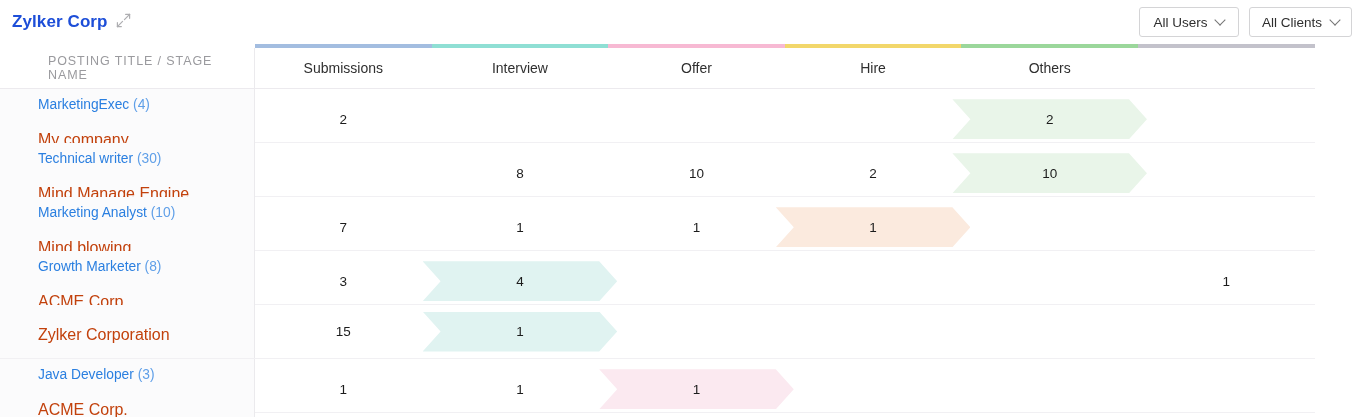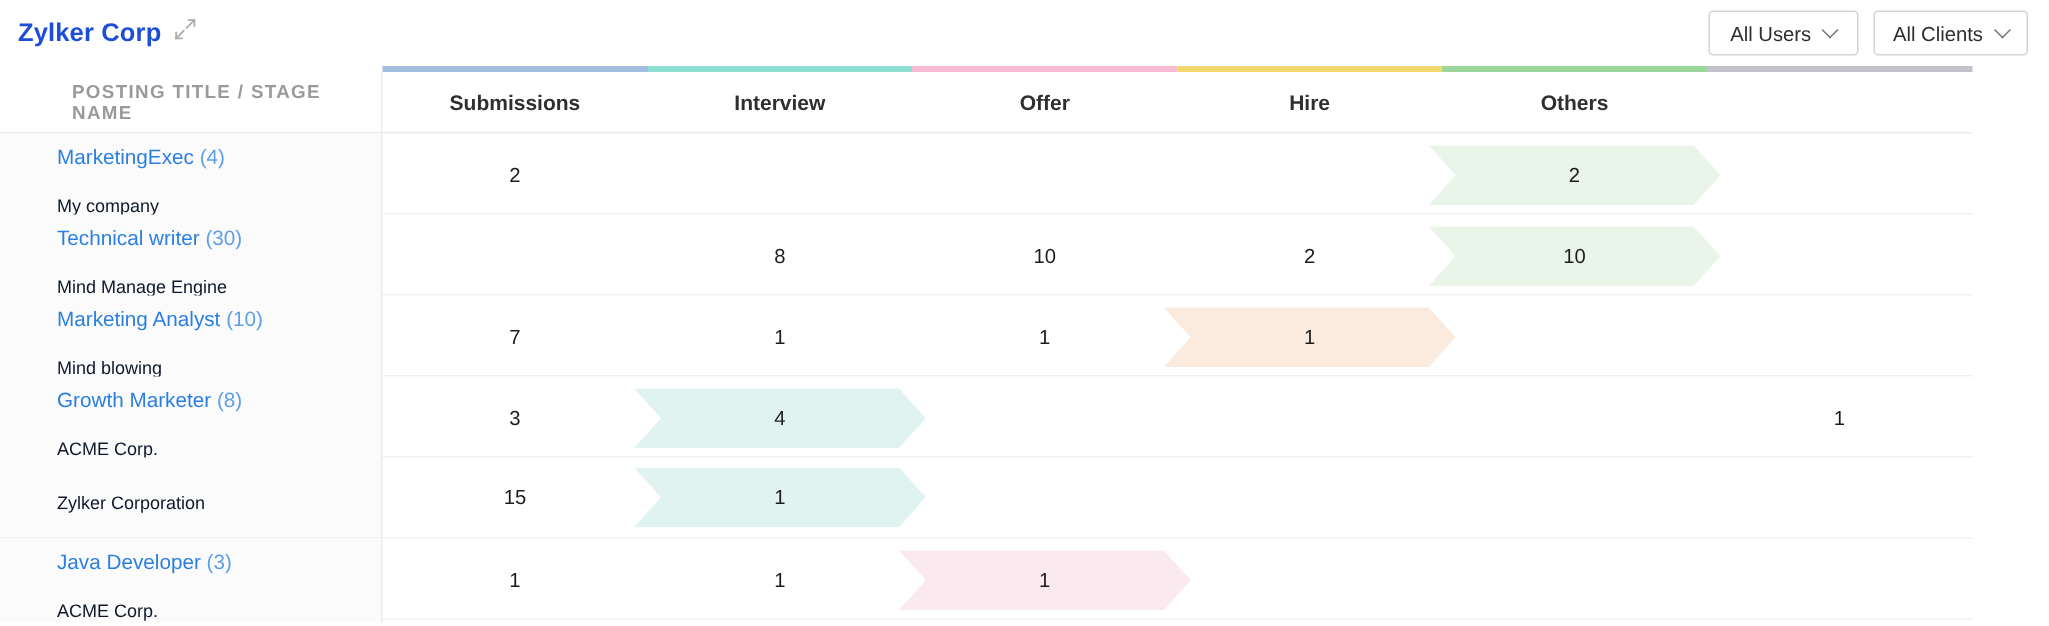--- a/index.html
+++ b/index.html
@@ -90,21 +90,20 @@
     border-bottom: 1px solid #eceaee;
     background: #ffffff;
   }
   .head-cell {
     height: 40px;
     display: flex;
     align-items: center;
     justify-content: center;
     font-size: 14px;
     color: #2f2f2f;
-    font-weight: bold;
   }
   .head-cell.first {
     justify-content: flex-start;
     padding-left: 48px;
     font-size: 12.5px;
     letter-spacing: .9px;
     color: #9a9a9e;
     border-right: 1px solid #ebeaed;
   }
 
@@ -124,22 +123,22 @@
   }
   .job-title {
     font-size: 13.8px;
     color: #2a7fe0;
     line-height: 1.15;
     white-space: nowrap;
     cursor: pointer;
   }
   .job-title .cnt { color: #5f9fe8; }
   .job-sub {
-    font-size: 12px;
-    color: #0f172a;
+    font-size: 16px;
+    color: #c2410c;
     line-height: 1.15;
     white-space: nowrap;
   }
 
   .val-cell {
     position: relative;
     display: flex;
     align-items: center;
     justify-content: center;
     font-size: 13.5px;

